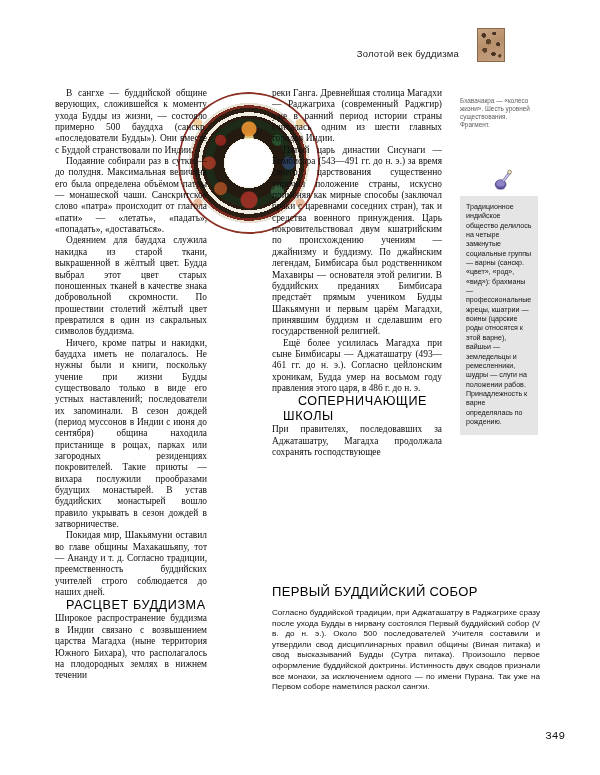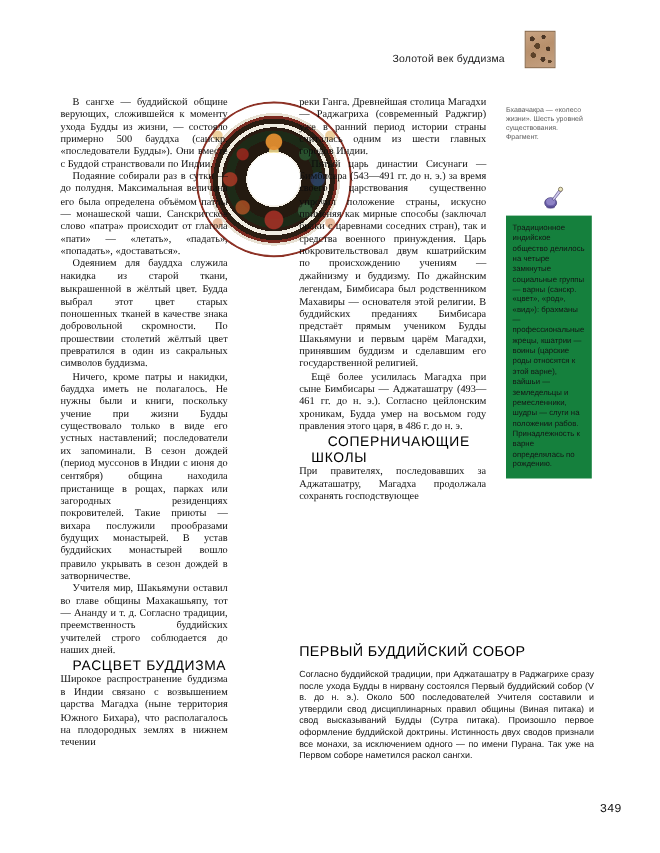--- a/index.html
+++ b/index.html
@@ -189,21 +189,21 @@
     height: 24px;
   }
 
   #infobox {
     position: absolute;
     left: 460px;
     top: 196px;
     width: 78px;
     padding: 7px 6px 8px 6px;
     box-sizing: border-box;
-    background: #15803d;
+    background: #e5e5e5;
     font-family: "Liberation Sans", sans-serif;
     font-size: 7.1px;
     line-height: 9.35px;
     color: #141414;
     text-align: left;
   }
 
   
   #page-number {
     position: absolute;
@@ -226,21 +226,21 @@
   <div id="mandala-inner"></div>
   <div id="mandala-hub"></div>
   <div id="mandala-ring-outer"></div>
 </div>
 
 <div id="col-left" class="col">
   <p>В сангхе — буддийской общине верующих, сложившейся к моменту ухода Будды из жизни, — состояло примерно 500 бауддха (санскр. «последователи Будды»). Они вместе с Буддой странствовали по Индии.</p>
   <p>Подаяние собирали раз в сутки — до полудня. Максимальная величина его была определена объёмом патры — монашеской чаши. Санскритское слово «патра» происходит от глагола «пати» — «летать», «падать», «попадать», «доставаться».</p>
   <p>Одеянием для бауддха служила накидка из старой ткани, выкрашенной в жёлтый цвет. Будда выбрал этот цвет старых поношенных тканей в качестве знака добровольной скромности. По прошествии столетий жёлтый цвет превратился в один из сакральных символов буддизма.</p>
   <p>Ничего, кроме патры и накидки, бауддха иметь не полагалось. Не нужны были и книги, поскольку учение при жизни Будды существовало только в виде его устных наставлений; последователи их запоминали. В сезон дождей (период муссонов в Индии с июня до сентября) община находила пристанище в рощах, парках или загородных резиденциях покровителей. Такие приюты — вихара послужили прообразами будущих монастырей. В устав буддийских монастырей вошло правило укрывать в сезон дождей в затворничестве.</p>
-  <p>Учителя мир, Шакьямуни оставил во главе общины Махакашьяпу, тот — Ананду и т. д. Согласно традиции, преемственность буддийских учителей строго соблюдается до наших дней.</p>
+  <p>Покидая мир, Шакьямуни оставил во главе общины Махакашьяпу, тот — Ананду и т. д. Согласно традиции, преемственность буддийских учителей строго соблюдается до наших дней.</p>
   <p class="sec-head">РАСЦВЕТ  БУДДИЗМА</p>
   <p class="noindent">Широкое распространение буддизма в Индии связано с возвышением царства Магадха (ныне территория Южного Бихара), что располагалось на плодородных землях в нижнем течении</p>
 </div>
 
 <div id="col-right" class="col">
   <p class="noindent">реки Ганга. Древнейшая столица Магадхи — Раджагриха (современный Раджгир) уже в ранний период истории страны считалась одним из шести главных городов Индии.</p>
   <p>Пятый царь династии Сисунаги — Бимбисара (543—491 гг. до н. э.) за время своего царствования существенно упрочил положение страны, искусно применяя как мирные способы (заключал браки с царевнами соседних стран), так и средства военного принуждения. Царь покровительствовал двум кшатрийским по происхождению учениям — джайнизму и буддизму. По джайнским легендам, Бимбисара был родственником Махавиры — основателя этой религии. В буддийских преданиях Бимбисара предстаёт прямым учеником Будды Шакьямуни и первым царём Магадхи, принявшим буддизм и сделавшим его государственной религией.</p>
   <p>Ещё более усилилась Магадха при сыне Бимбисары — Аджаташатру (493—461 гг. до н. э.). Согласно цейлонским хроникам, Будда умер на восьмом году правления этого царя, в 486 г. до н. э.</p>
 
   <p class="sec-head" style="margin-bottom:0;text-align:center;">СОПЕРНИЧАЮЩИЕ</p>

